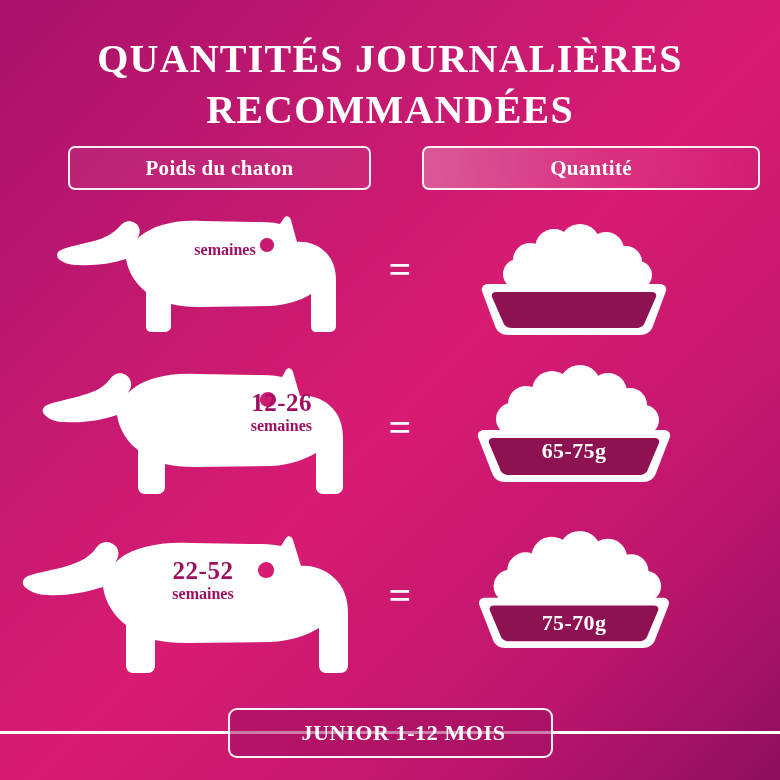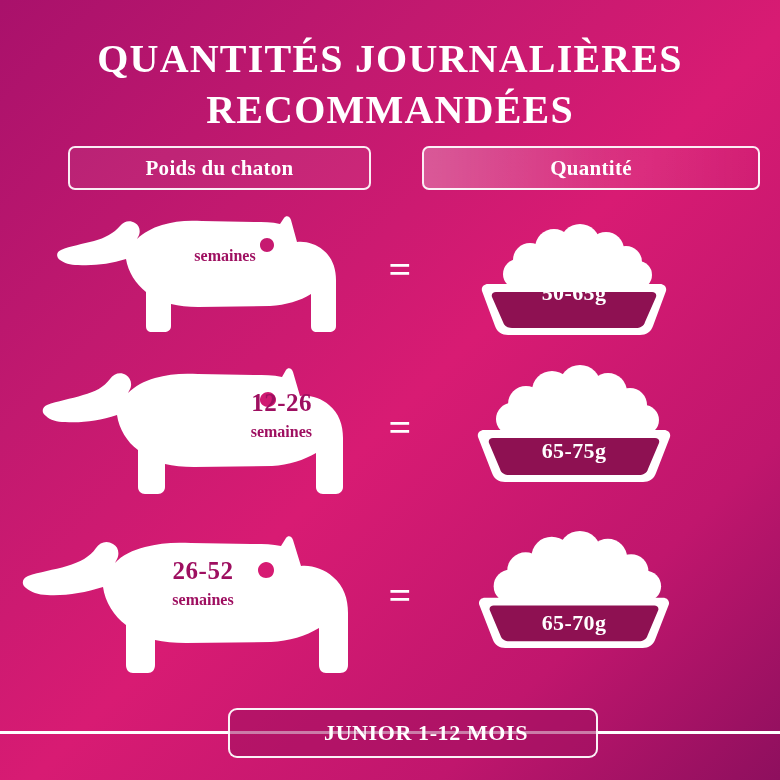--- a/index.html
+++ b/index.html
@@ -75,21 +75,21 @@
   .cat-label {
     position: absolute;
     width: 190px;
     text-align: center;
     color: #9e0f60;
     font-weight: bold;
     line-height: 1.05;
     pointer-events: none;
   }
   .cat-label .big { display: block; font-size: 25px; letter-spacing: .5px; }
-  .cat-label .sub { display: block; font-size: 16px; margin-top: 8px; }
+  .cat-label .sub { display: block; font-size: 16px; margin-top: 2px; }
 
   .equals {
     position: absolute;
     left: 372px;
     width: 56px;
     text-align: center;
     font-size: 40px;
     font-weight: bold;
     line-height: 1;
   }
@@ -113,21 +113,21 @@
   
   .footer-bar {
     position: absolute;
     left: 0; right: 0; bottom: 46px;
     height: 3px;
     background: #ffffff;
   }
   .footer-chip {
     position: absolute;
     left: 228px; bottom: 22px;
-    width: 370px; height: 50px;
+    width: 325px; height: 50px;
     border: 2px solid rgba(255,255,255,0.95);
     border-radius: 9px;
     background: rgba(160,16,97,0.55);
     display: flex;
     align-items: center;
     justify-content: center;
     font-size: 22px;
     font-weight: bold;
     letter-spacing: .6px;
     z-index: 2;
@@ -178,21 +178,20 @@
             <circle cx="92" cy="50" r="18"></circle>
           <circle cx="118" cy="46" r="19"></circle>
             <circle cx="144" cy="50" r="18"></circle>
           <circle cx="166" cy="58" r="15"></circle>
           <rect x="56" y="54" width="136" height="18"></rect>
         </g>
         <path fill="#ffffff" d="M36,66 L208,66 C212,66 215,69 214,73 L201,108 C199,114 194,117 188,117 L56,117 C50,117 45,114 43,108 L30,73 C29,69 32,66 36,66 Z"></path>
         <path fill="#8e1152" d="M44,74 L200,74 C203,74 205,76 204,79 L193,104 C192,108 188,110 184,110 L60,110 C56,110 52,108 51,104 L40,79 C39,76 41,74 44,74 Z"></path>
       </svg>
     </div>
-    <div class="bowl-amount" style="top:72px;">50-65g</div>
   </div>
 
   <div class="row row-1">
     <div class="cat-wrap" style="left:34px; top:0px; width:320px; height:140px;">
       <svg viewBox="0 0 320 140" xmlns="http://www.w3.org/2000/svg" aria-hidden="true">
         <path fill="#ffffff" d="M259,12 L266,36 C276,35 287,38 295,45 C305,53 309,65 309,78 L309,127 C309,131 306,134 302,134 L289,134 C285,134 282,131 282,127 L282,93 C270,100 255,105 238,106 L160,107 C149,107 139,106 131,104 L131,127 C131,131 128,134 124,134 L111,134 C107,134 104,131 104,127 L104,90 C93,82 85,69 83,55 C65,61 48,63 31,62 C23,62 16,60 12,56 C7,53 8,47 13,45 C23,41 37,39 49,35 C61,32 70,27 76,19 C80,13 87,12 92,15 C97,18 99,25 95,31 L94,33 C101,26 110,21 121,18 C134,14 149,13 164,14 L220,15 C230,15 239,15 248,17 L252,10 C254,7 258,8 259,12 Z M234,32 C230,32 226,35 226,40 C226,44 230,47 234,47 C238,47 242,44 242,40 C242,35 238,32 234,32 Z"></path>
       </svg>
     </div>
     <div class="cat-label" style="left:122px; top:30px;text-align:right;">
       <span class="big">12-26</span>
@@ -224,21 +223,21 @@
     <div class="bowl-amount" style="top:78px;">65-75g</div>
   </div>
 
   <div class="row row-2">
     <div class="cat-wrap" style="left:14px; top:0px; width:345px; height:150px;">
       <svg viewBox="0 0 345 150" xmlns="http://www.w3.org/2000/svg" aria-hidden="true">
         <path fill="#ffffff" d="M279,12 L287,38 C298,37 310,41 319,49 C330,58 334,71 334,85 L334,137 C334,142 331,145 326,145 L312,145 C308,145 305,142 305,137 L305,100 C292,108 275,113 257,114 L172,115 C160,115 150,114 141,112 L141,137 C141,142 138,145 134,145 L119,145 C115,145 112,142 112,137 L112,97 C100,88 91,74 89,59 C70,65 51,68 33,67 C24,67 17,64 12,60 C7,57 8,50 14,48 C25,44 40,42 53,38 C66,34 76,29 82,20 C86,14 93,12 99,16 C105,19 106,27 102,33 L101,35 C108,27 119,22 131,19 C145,15 161,14 177,15 L237,16 C248,16 258,16 267,18 L272,10 C274,7 278,8 279,12 Z M252,34 C248,34 244,38 244,42 C244,47 248,50 252,50 C257,50 260,47 260,42 C260,38 257,34 252,34 Z"></path>
       </svg>
     </div>
     <div class="cat-label" style="left:108px; top:30px;">
-      <span class="big">26-52</span>
+      <span class="big">22-52</span>
       <span class="sub">semaines</span>
     </div>
 
     <div class="equals" style="top:48px;">=</div>
 
     <div class="bowl-wrap" style="top:2px;">
       <svg viewBox="0 0 244 124" xmlns="http://www.w3.org/2000/svg" aria-hidden="true">
         <g fill="#ffffff">
           <circle cx="72" cy="42" r="19"></circle>
             <circle cx="99" cy="28" r="21"></circle>
@@ -250,21 +249,21 @@
             <circle cx="88" cy="50" r="20"></circle>
           <circle cx="118" cy="45" r="21"></circle>
             <circle cx="148" cy="50" r="20"></circle>
           <circle cx="172" cy="58" r="17"></circle>
           <rect x="46" y="54" width="156" height="22"></rect>
         </g>
         <path fill="#ffffff" d="M30,70 L214,70 C218,70 221,73 220,77 L206,113 C204,119 199,122 193,122 L51,122 C45,122 40,119 38,113 L24,77 C23,73 26,70 30,70 Z"></path>
         <path fill="#8e1152" d="M39,78 L205,78 C208,78 210,80 209,83 L198,109 C197,113 193,115 189,115 L55,115 C51,115 47,113 46,109 L35,83 C34,80 36,78 39,78 Z"></path>
       </svg>
     </div>
-    <div class="bowl-amount" style="top:82px;">65-70g</div>
+    <div class="bowl-amount" style="top:82px;">75-70g</div>
   </div>
 
   <div class="footer-bar"></div>
   <div class="footer-chip">
     <span>JUNIOR 1-12 MOIS</span>
   </div>
 
 </div>
 
 </body></html>

